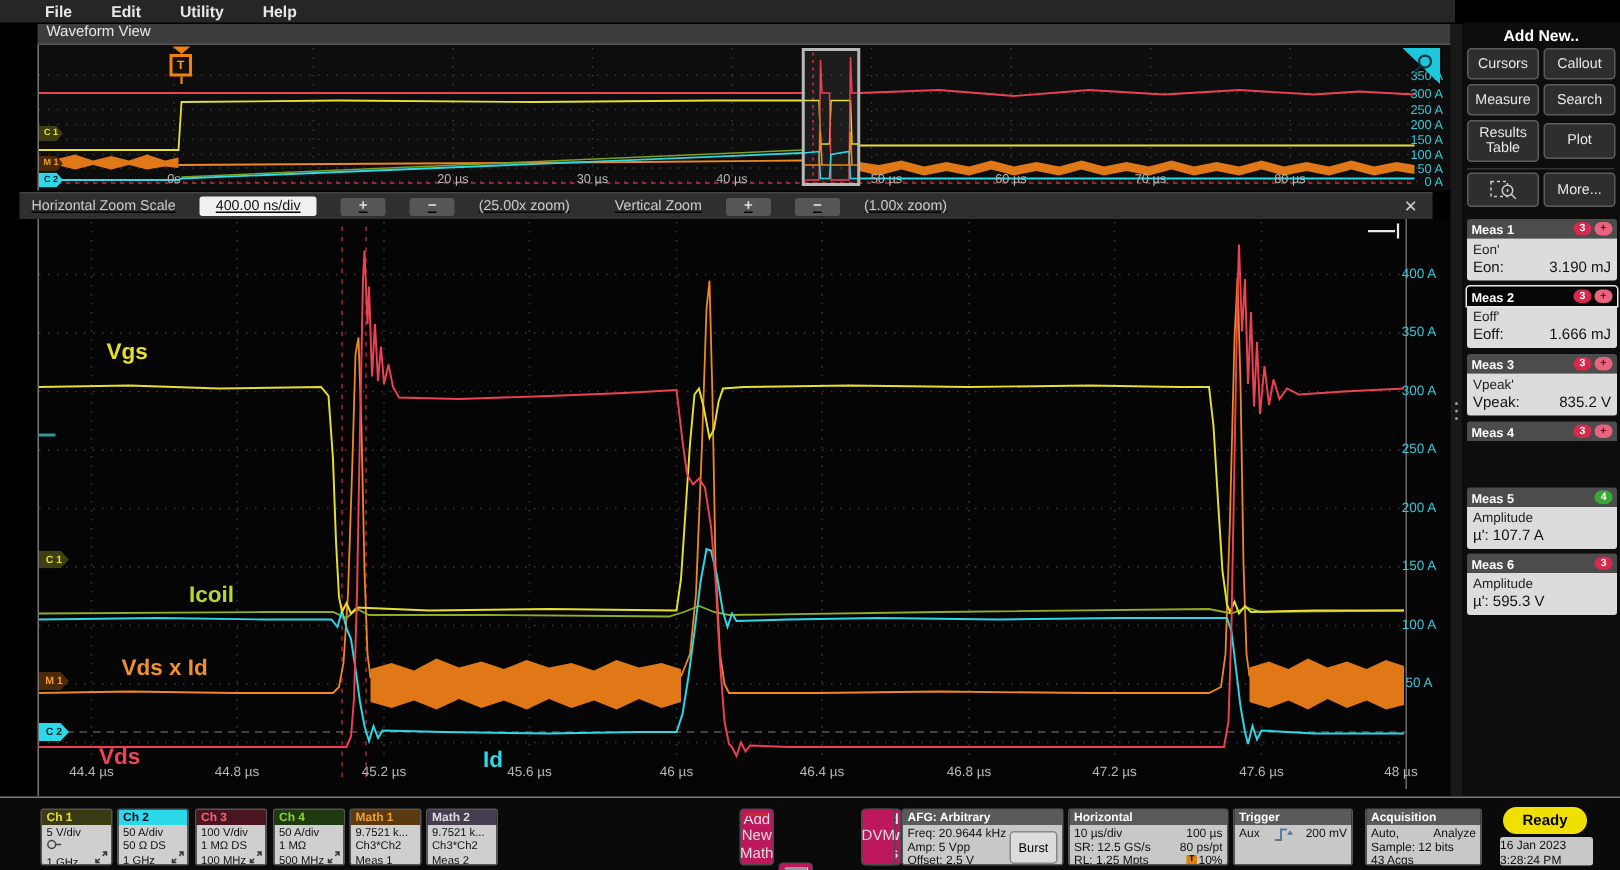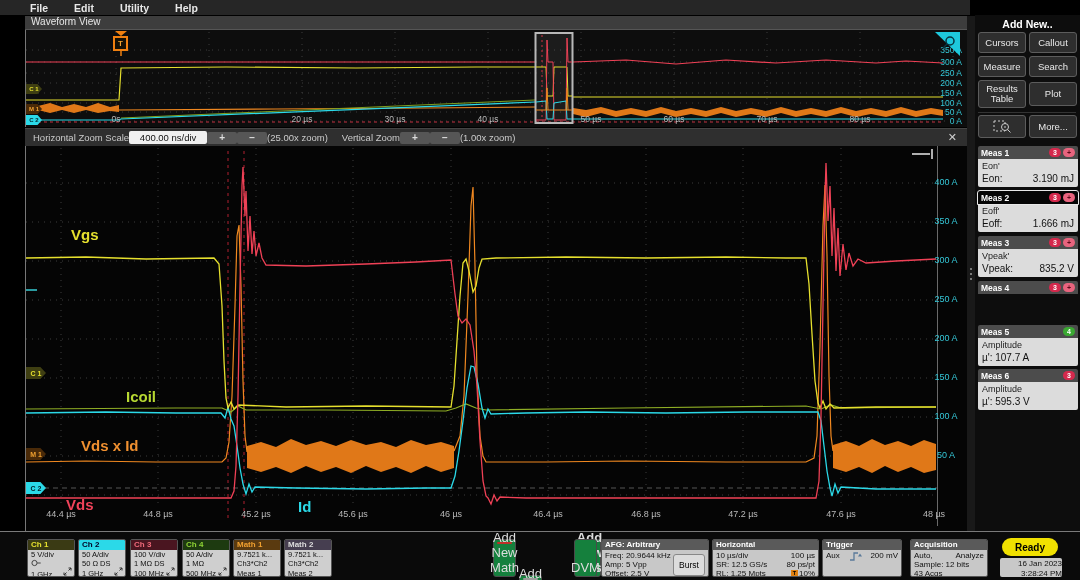--- a/index.html
+++ b/index.html
@@ -21,22 +21,22 @@
   .trig-box{width:11px;height:11px;margin:0 auto;background:#141005;border:2px solid #f08010;color:#f0a030;
             font-size:8px;font-weight:700;line-height:11px;box-sizing:content-box;}
   .marker{position:absolute;width:20px;height:12px;font-size:7px;font-weight:700;display:flex;align-items:center;justify-content:center;
           clip-path:polygon(0 0,72% 0,100% 50%,72% 100%,0 100%);}
   .mk-c1{background:#3f3f12;color:#e6e02e;}
   .mk-m1{background:#4a2a08;color:#f0a030;}
   .mk-c2{background:#2bd9e8;color:#00222a;}
   .marker.small{width:16px;height:10px;font-size:6px;}
   .ov-zoomicon{position:absolute;right:8px;top:2px;}
   
-  .zoombar{position:absolute;left:25px;top:128px;width:942px;height:18px;background:#2f2f2f;border-top:1px solid #444;
-           display:flex;align-items:center;gap:0;padding-left:8px;box-sizing:border-box;}
+  .zoombar{position:absolute;left:13px;top:128px;width:942px;height:18px;background:#2f2f2f;border-top:1px solid #444;
+           display:flex;align-items:center;gap:16px;padding-left:8px;box-sizing:border-box;text-decoration:underline;}
   .zoombar .lbl{color:#cccccc;font-size:9.5px;}
   .zoom-input{background:#f0f0f0;color:#111;font-size:9.5px;width:78px;height:13px;line-height:13px;text-align:center;border-radius:2px;}
   .zoom-btn{background:#565656;color:#ddd;font-size:10px;font-weight:700;width:30px;height:12px;line-height:12px;
             text-align:center;border-radius:2px;cursor:pointer;}
   .zoom-close{position:absolute;right:10px;top:2px;color:#cfcfcf;font-size:11px;cursor:pointer;}
   
   .mainplot{position:absolute;left:25px;top:146px;width:942px;height:385px;background:#050505;border-left:1px solid #777;}
   .mp-xtick{position:absolute;top:363px;width:56px;margin-left:-28px;text-align:center;color:#b8b8b8;font-size:9px;}
   .mp-ytick{position:absolute;width:34px;text-align:center;color:#35c8d8;font-size:9px;left:903px;}
   .trace-label{position:absolute;font-weight:700;font-size:15px;}
@@ -61,36 +61,36 @@
   .pill-green{background:#3aa832;}
   .meas-body{background:#dcdcdc;border-radius:0 0 2px 2px;padding:2px 4px 3px 4px;box-sizing:border-box;}
   .meas-line1{color:#222;font-size:9px;}
   .meas-line2{display:flex;justify-content:space-between;color:#111;font-size:10px;margin-top:2px;}
   
   .bottombar{position:absolute;left:0;top:531px;width:1080px;height:49px;background:#0a0a0a;border-top:1px solid #7a7a7a;box-sizing:border-box;}
   .chbadge{position:absolute;top:7px;width:48px;height:38px;border:1px solid #555;border-radius:2px;overflow:hidden;box-sizing:border-box;cursor:pointer;}
   .chbadge .head{height:10px;font-size:8px;font-weight:700;padding:0 3px;line-height:10px;}
   .chbadge .bd{background:#cfcfcf;height:28px;padding:0 3px;font-size:7.5px;color:#111;line-height:9.3px;position:relative;}
   .cornericon{position:absolute;right:2px;bottom:2px;}
-  .addbtn{position:absolute;top:7px;width:23px;height:38px;background:#15803d;border:1px solid #4a4a4a;border-radius:3px;
-          color:#ddd;font-size:13px;text-align:center;display:flex;align-items:flex-end;justify-content:center;line-height:1.15;
+  .addbtn{position:absolute;top:7px;width:23px;height:38px;background:#be185d;border:1px solid #4a4a4a;border-radius:3px;
+          color:#ddd;font-size:10px;text-align:center;display:flex;align-items:center;justify-content:center;line-height:1.15;
           box-sizing:border-box;cursor:pointer;}
   .stripe{position:absolute;left:3px;right:3px;top:2px;height:2px;border-radius:1px;}
   .panel{position:absolute;top:7px;height:38px;border:1px solid #555;border-radius:2px;overflow:hidden;box-sizing:border-box;}
   .panel .phead{height:10px;background:#5a5a5a;color:#fff;font-size:8px;font-weight:700;line-height:10px;padding:0 3px;}
   .panel .pbody{background:#c8c8c8;height:28px;padding:1px 3px;font-size:8px;color:#111;line-height:9px;position:relative;}
   .prow{display:flex;justify-content:space-between;}
   .burst-btn{position:absolute;right:3px;top:4px;width:30px;height:20px;background:#dcdcdc;border:1px solid #888;border-radius:3px;
              font-size:8.5px;color:#000;display:flex;align-items:center;justify-content:center;cursor:pointer;}
   .ticon{display:inline-block;width:7px;height:7px;background:#e08010;color:#000;font-size:5.5px;font-weight:700;
          text-align:center;line-height:7px;vertical-align:middle;margin-right:1px;}
   .ready-btn{position:absolute;left:1002px;top:538px;width:56px;height:18px;background:#f0e000;border-radius:9px;color:#000;
              font-size:10px;font-weight:700;display:flex;align-items:center;justify-content:center;cursor:pointer;}
   .datetime{position:absolute;left:1000px;top:558px;width:62px;height:19px;background:#c8c8c8;border-radius:2px;color:#111;
-            font-size:8px;text-align:right;line-height:9.5px;padding-top:1px;box-sizing:border-box;}
+            font-size:8px;text-align:left;line-height:9.5px;padding-top:1px;box-sizing:border-box;}
 </style>
 </head>
 <body>
 
 <div class="canvas">
 
   <div class="menubar">
     <span>File</span>
     <span>Edit</span>
     <span>Utility</span>
@@ -219,21 +219,21 @@
 
     <div class="dash-teal"></div>
     <div class="marker mk-c1" style="left:0;top:221px;">C 1</div>
     <div class="marker mk-m1" style="left:0;top:302px;">M 1</div>
     <div class="marker mk-c2" style="left:0;top:336px;">C 2</div>
 
     <span class="trace-label" style="left:45px;top:80px;color:#e6e02e;">Vgs</span>
     <span class="trace-label" style="left:100px;top:242px;color:#b7d832;">Icoil</span>
     <span class="trace-label" style="left:55px;top:291px;color:#f09030;">Vds x Id</span>
     <span class="trace-label" style="left:40px;top:350px;color:#f0435a;">Vds</span>
-    <span class="trace-label" style="left:272px;top:352px;color:#2bd9e8;">Id</span>
+    <span class="trace-label" style="left:296px;top:352px;color:#2bd9e8;">Id</span>
 
     <span class="mp-xtick" style="left:35px;">44.4 µs</span>
     <span class="mp-xtick" style="left:132px;">44.8 µs</span>
     <span class="mp-xtick" style="left:230px;">45.2 µs</span>
     <span class="mp-xtick" style="left:327px;">45.6 µs</span>
     <span class="mp-xtick" style="left:425px;">46 µs</span>
     <span class="mp-xtick" style="left:522px;">46.4 µs</span>
     <span class="mp-xtick" style="left:620px;">46.8 µs</span>
     <span class="mp-xtick" style="left:717px;">47.2 µs</span>
     <span class="mp-xtick" style="left:815px;">47.6 µs</span>

